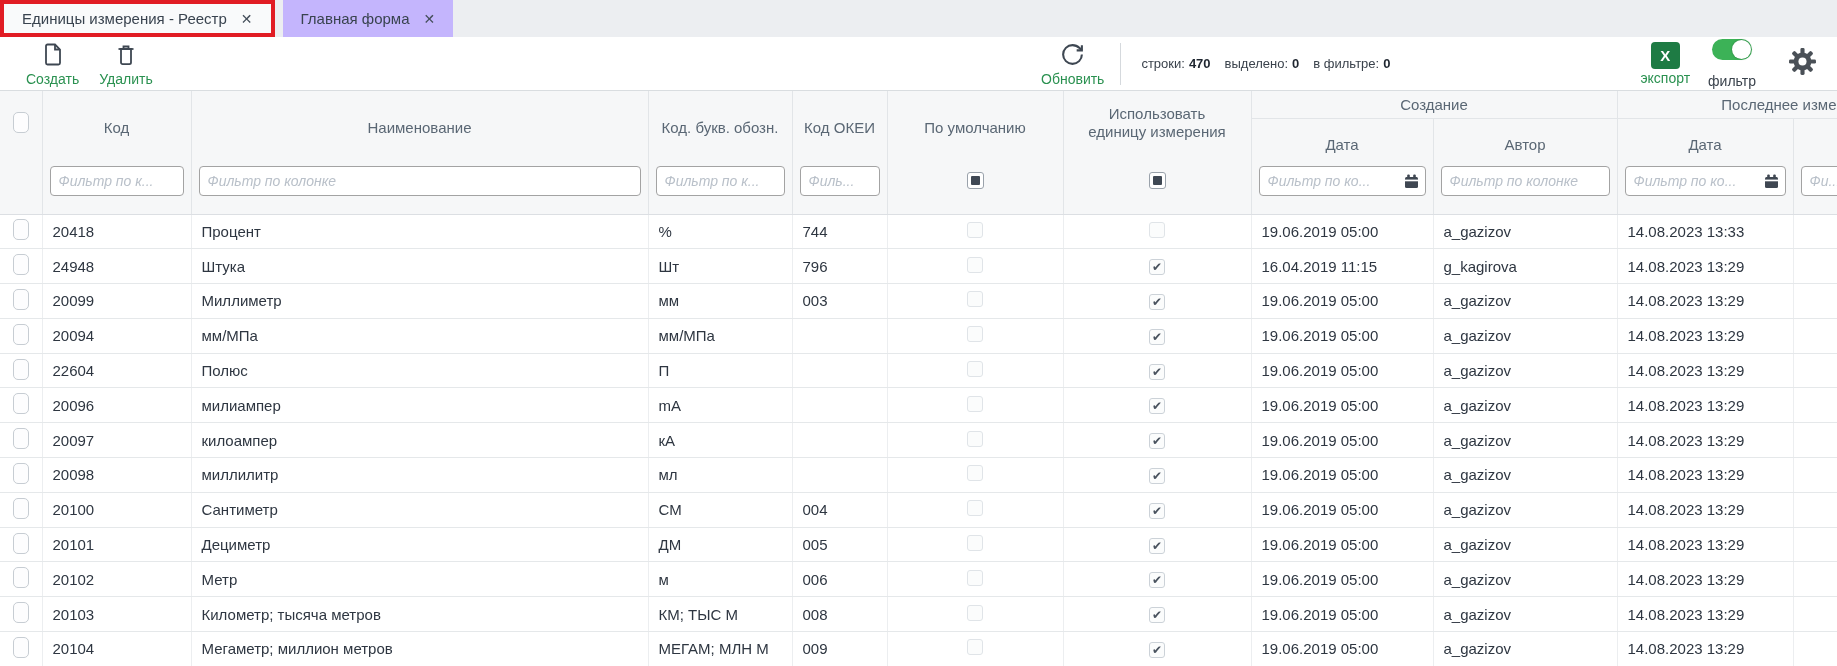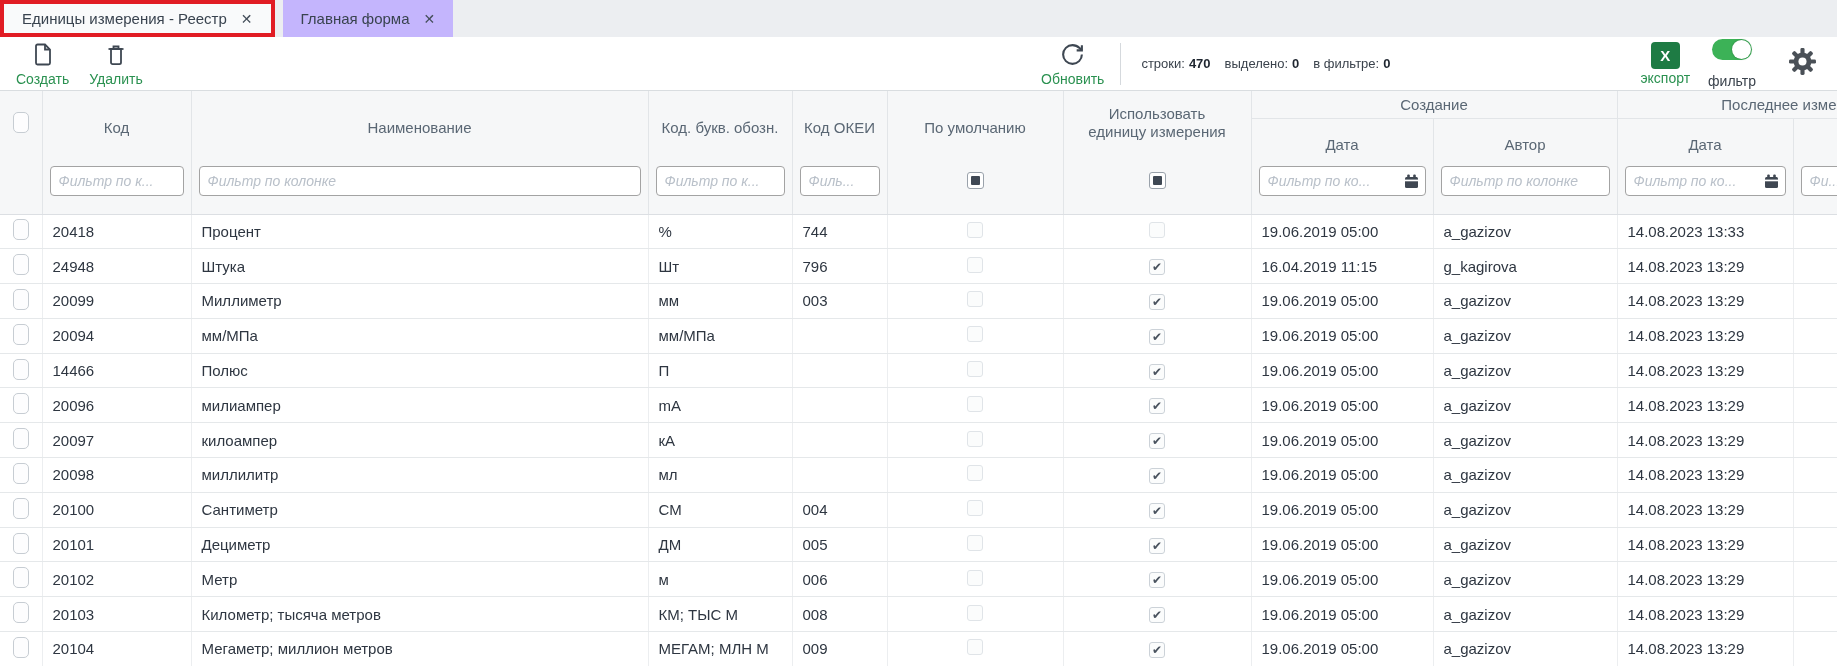--- a/index.html
+++ b/index.html
@@ -10,21 +10,21 @@
   .tabstrip { height:37px; background:#eceef1; display:flex; align-items:stretch; }
   .tab { display:flex; align-items:center; gap:14px; padding:0 18px;
          font-size:15px; color:#39434f; cursor:default; white-space:nowrap; }
   .tab.active { background:#f9fafb; border:4px solid #e11c24; }
   .tab.inactive { background:#c4b5fd; margin-left:8px; }
   .tab .x { font-size:14px; font-weight:bold; color:#444e5a; }
 
   
   .toolbar { height:54px; background:#fff; border-bottom:1px solid #d9dde0;
              display:flex; align-items:center; }
-  .tb-left { display:flex; align-items:center; gap:20px; padding-left:16px; }
+  .tb-left { display:flex; align-items:center; gap:20px; padding-left:26px; }
   .tb-btn { display:flex; flex-direction:column; align-items:center; gap:1px; cursor:pointer; }
   .tb-btn .lbl { font-size:14px; color:#2a9150; line-height:14px; }
   .tb-right { margin-left:auto; display:flex; align-items:center; padding-right:20px; }
   .sep { width:1px; height:42px; background:#d5d9dd; margin:0 20px 0 16px; }
   .stats { display:flex; align-items:center; gap:14px; font-size:13px; color:#3a424c;
            margin-right:250px; }
   .stats b { color:#1f2630; margin-left:4px; }
   .excel-box { display:flex; flex-direction:column; align-items:center; gap:1px; margin-right:18px; cursor:pointer;}
   .excel { width:29px; height:27px; background:#1e7b44; border-radius:4px; color:#fff;
            font-weight:bold; font-size:15px; display:flex; align-items:center; justify-content:center; }
@@ -273,21 +273,21 @@
     <td class="c-center"><span class="cellcb"></span></td>
     <td class="c-center"><span class="cellcb checked">✔</span></td>
     <td>19.06.2019 05:00</td>
     <td>a_gazizov</td>
     <td>14.08.2023 13:29</td>
     <td></td>
   </tr>
 
   <tr>
     <td class="c-cb"><span class="rowcb"></span></td>
-    <td>14466</td>
+    <td>22604</td>
     <td>Полюс</td>
     <td>П</td>
     <td></td>
     <td class="c-center"><span class="cellcb"></span></td>
     <td class="c-center"><span class="cellcb checked">✔</span></td>
     <td>19.06.2019 05:00</td>
     <td>a_gazizov</td>
     <td>14.08.2023 13:29</td>
     <td></td>
   </tr>

